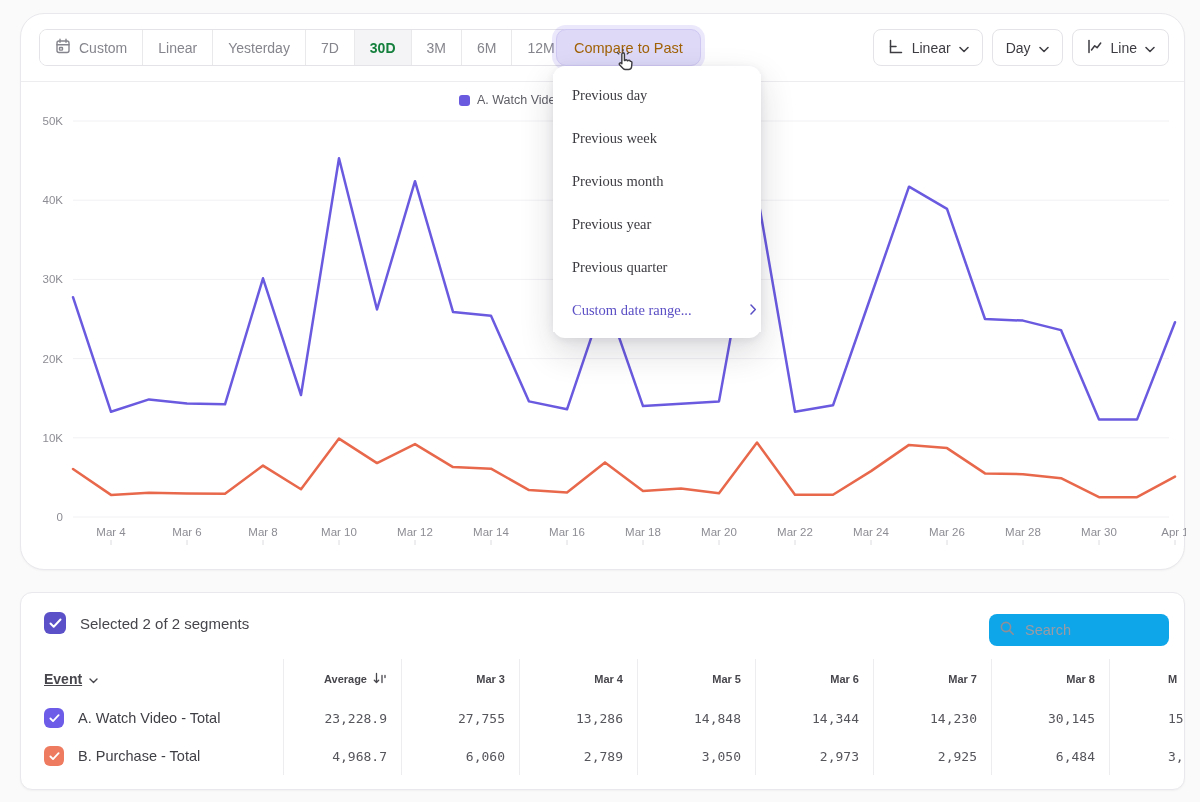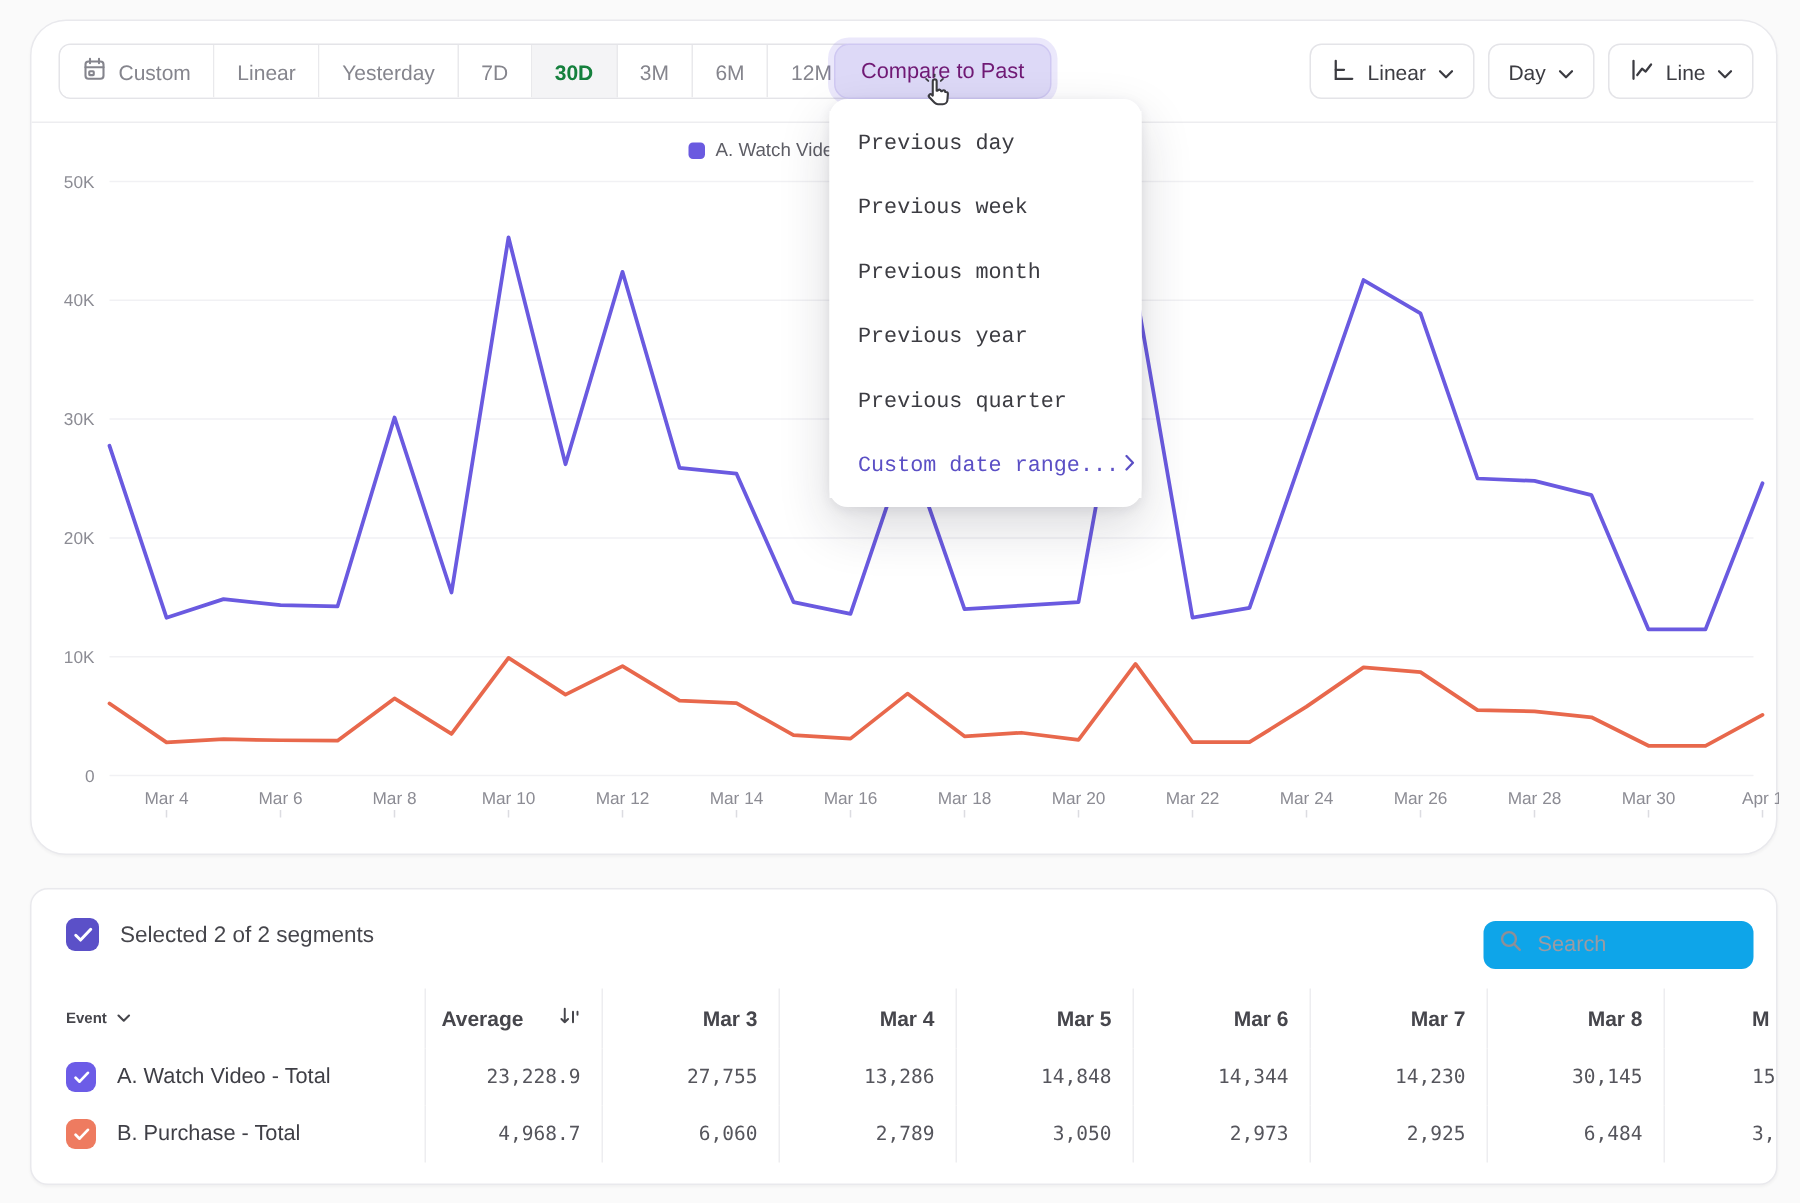--- a/index.html
+++ b/index.html
@@ -34,21 +34,21 @@
     font-size:14px; color:#85858d; background:#fff;
     border:none; border-right:1px solid #e9e9ec; cursor:pointer;
     font-family:"Liberation Sans", sans-serif; white-space:nowrap;
   }
   .seg-item:last-child { border-right:none; }
   .seg-item.selected { background:#f4f4f6; color:#15803d; font-weight:bold; }
   .seg-item svg { flex:none; }
 
   .compare-btn {
     position:absolute; left:535px; top:15px; height:37px; padding:0 17px;
-    background:#ddd9f7; color:#701a75; border:1px solid #cfc8f2; border-radius:10px;
+    background:#ddd9f7; color:#a16207; border:1px solid #cfc8f2; border-radius:10px;
     font-size:14.5px; font-family:"Liberation Sans", sans-serif; cursor:pointer;
     box-shadow: 0 0 0 4px rgba(110,95,230,.14);
   }
   .toolbar-right { position:absolute; right:15px; top:15px; display:flex; gap:9px;margin-left:40px; }
   .tb-btn {
     height:37px; display:flex; align-items:center; gap:8px; padding:0 13px;
     border:1px solid #e4e4e8; border-radius:8px; background:#fff;
     font-size:14px; color:#3c3c42; cursor:pointer; font-family:"Liberation Sans", sans-serif;
   }
 
@@ -60,21 +60,21 @@
 
   
   .menu {
     position:absolute; left:553px; top:66px; width:208px; height:272px;
     background:#fff; border-radius:12px; z-index:50; padding-top:8px;
     box-shadow: 0 14px 34px rgba(30,30,50,.16), 0 2px 8px rgba(30,30,50,.08);
   }
   .menu-item {
     height:43px; display:flex; align-items:center; padding:0 19px;
     font-size:14.5px; color:#3c3c42; cursor:pointer; background:#fff; border:none;
-    width:100%; text-align:left; font-family:Liberation Mono, monospace;
+    width:100%; text-align:left; font-family:Liberation Serif, serif;
   }
   .menu-item.custom { color:#5b4fc5; justify-content:space-between; padding-right:4px; }
 
   .cursor { position:absolute; left:612px; top:49px; z-index:99; pointer-events:none; }
 
   
   .seg-summary { position:absolute; left:23px; top:19px; display:flex; align-items:center; gap:14px; }
   .seg-summary-label { font-size:15px; color:#46464c; }
   .checkbox {
     width:22px; height:22px; border-radius:6px; display:flex;
@@ -91,28 +91,28 @@
     border:none; background:transparent; outline:none; width:100%;
     font-size:14.5px; color:#3c3c42; font-family:"Liberation Sans", sans-serif;
   }
   .search-box input::placeholder { color:#9b9ba3; }
 
   .tbl { position:absolute; left:0; top:66px; width:1400px; }
   .tbl-row { display:flex; align-items:center; height:38px; }
   .tbl-row.hdr { height:40px; }
   .col-event { width:262px; padding-left:23px; display:flex; align-items:center; gap:14px; flex:none; align-self:stretch; }
   .col-event .row-label { font-size:14.5px; color:#3f3f46; }
-  .col-event .hdr-label { font-size:10px; color:#46464c; font-weight:bold; display:flex; align-items:center; gap:7px; }
+  .col-event .hdr-label { font-size:14px; color:#46464c; font-weight:bold; display:flex; align-items:center; gap:7px;text-decoration:underline; }
   .col-val {
     width:118px; flex:none; align-self:stretch;
     display:flex; align-items:center; justify-content:flex-end;
     padding-right:14px; border-left:1px solid #ededf0;
   }
   .col-val.clip { justify-content:flex-start; padding-left:58px; padding-right:0; }
-  .col-val.hdr-cell { font-size:14px; color:#46464c; font-weight:bold; gap:24px; }
+  .col-val.hdr-cell { font-size:11px; color:#46464c; font-weight:bold; gap:6px; }
   .col-val.num { font-family:"DejaVu Sans Mono", monospace; font-size:13px; color:#55555c; }
 </style>
 </head>
 <body>
 
 <section class="card top-card">
   <div class="toolbar">
     <div class="seg-control">
         <button class="seg-item">
           <span><svg width="16" height="16" viewBox="0 0 16 16" fill="none" stroke="#85858d" stroke-width="1.4" stroke-linecap="round">

